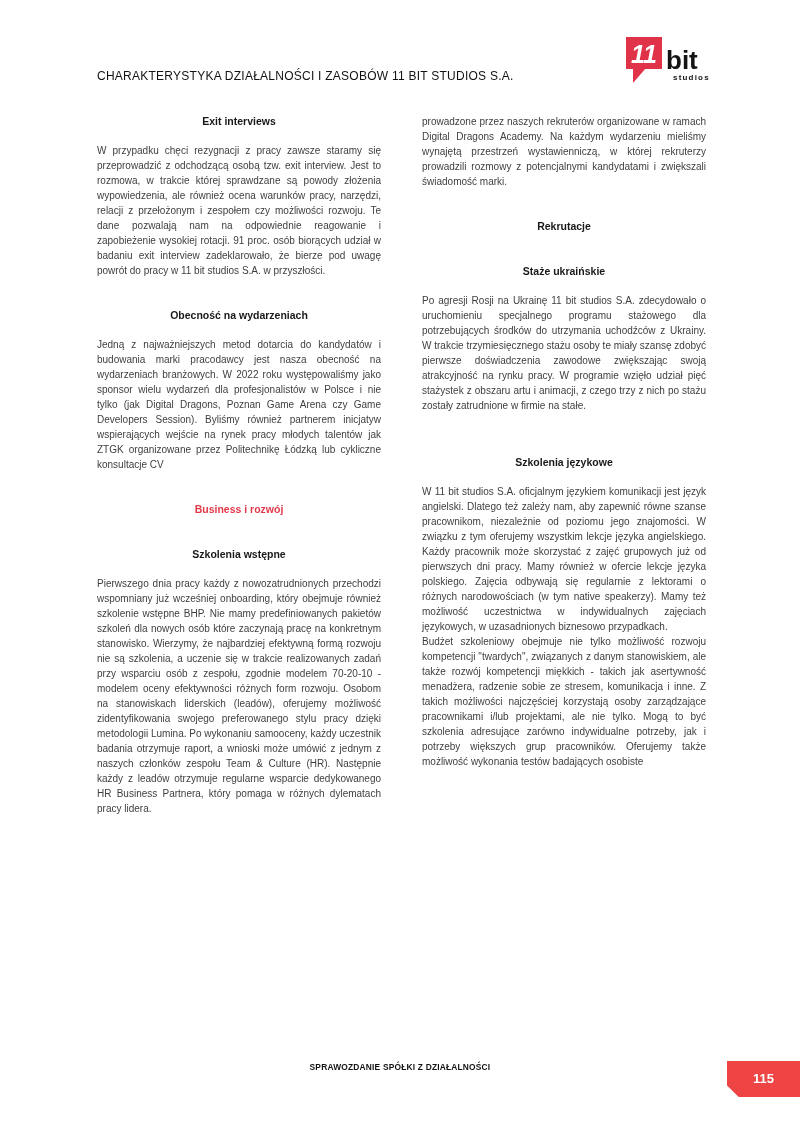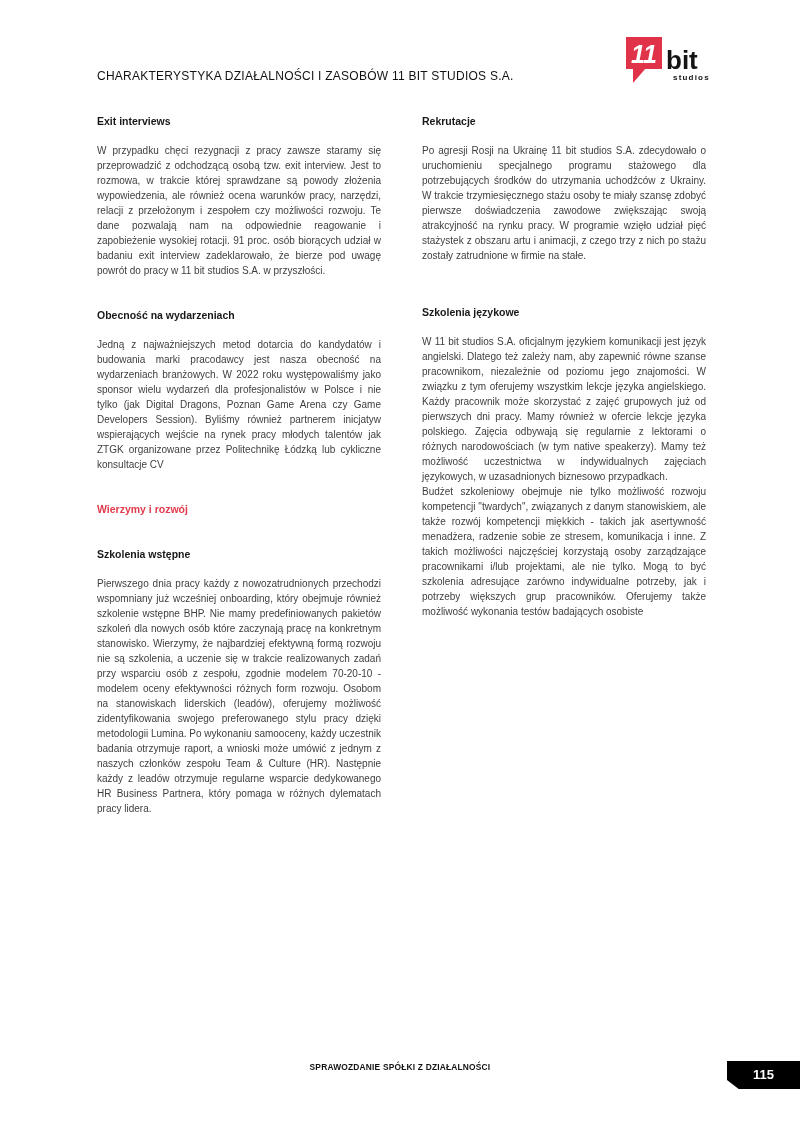--- a/index.html
+++ b/index.html
@@ -51,20 +51,21 @@
     line-height: 15px;
     color: #3e3e3e;
     text-align: justify;
   }
   .col h3 {
     margin: 30px 0 14px 0;
     font-size: 10.5px;
     line-height: 15px;
     font-weight: 700;
     color: #181818;
+    text-align: center;
   }
   .col > :first-child { margin-top: 0; }
   .h-red { color: #e23a4a !important; }
   .extra-gap { margin-top: 42px !important; }
 
   
   .footer-title {
     position: absolute;
     left: 0;
     right: 0;
@@ -74,22 +75,22 @@
     line-height: 13.5px;
     font-weight: 700;
     letter-spacing: 0.2px;
     color: #121212;
   }
   .page-badge {
     position: absolute;
     right: 0;
     top: 1061px;
     width: 73px;
-    height: 28px;
-    background: #000000;
+    height: 36px;
+    background: #ef4444;
     clip-path: polygon(0 0, 100% 0, 100% 100%, 16% 100%, 0 68%);
     color: #ffffff;
     font-size: 13px;
     font-weight: 700;
     display: flex;
     align-items: center;
     justify-content: center;
     padding-bottom: 2px;
   }
 </style>
@@ -108,27 +109,29 @@
       <text x="40" y="32" font-size="26" font-weight="bold" fill="#141414">bit</text>
       <text x="47" y="43" font-size="8" font-weight="bold" letter-spacing="1.2" fill="#141414">studios</text>
     </svg>
   </div>
 
   <section class="col col-left">
     <h3>Exit interviews</h3>
     <p>W przypadku chęci rezygnacji z pracy zawsze staramy się przeprowadzić z odchodzącą osobą tzw. exit interview. Jest to rozmowa, w trakcie której sprawdzane są powody złożenia wypowiedzenia, ale również ocena warunków pracy, narzędzi, relacji z przełożonym i zespołem czy możliwości rozwoju. Te dane pozwalają nam na odpowiednie reagowanie i zapobieżenie wysokiej rotacji. 91 proc. osób biorących udział w badaniu exit interview zadeklarowało, że bierze pod uwagę powrót do pracy w 11 bit studios S.A. w przyszłości.</p>
     <h3>Obecność na wydarzeniach</h3>
     <p>Jedną z najważniejszych metod dotarcia do kandydatów i budowania marki pracodawcy jest nasza obecność na wydarzeniach branżowych. W 2022 roku występowaliśmy jako sponsor wielu wydarzeń dla profesjonalistów w Polsce i nie tylko (jak Digital Dragons, Poznan Game Arena czy Game Developers Session). Byliśmy również partnerem inicjatyw wspierających wejście na rynek pracy młodych talentów jak ZTGK organizowane przez Politechnikę Łódzką lub cykliczne konsultacje CV</p>
-    <h3 class="h-red">Wierzymy i rozwój</h3>
+    <h3 class="h-red">Business i rozwój</h3>
     <h3>Szkolenia wstępne</h3>
     <p>Pierwszego dnia pracy każdy z nowozatrudnionych przechodzi wspomniany już wcześniej onboarding, który obejmuje również szkolenie wstępne BHP. Nie mamy predefiniowanych pakietów szkoleń dla nowych osób które zaczynają pracę na konkretnym stanowisko. Wierzymy, że najbardziej efektywną formą rozwoju nie są szkolenia, a uczenie się w trakcie realizowanych zadań przy wsparciu osób z zespołu, zgodnie modelem 70-20-10 - modelem oceny efektywności różnych form rozwoju. Osobom na stanowiskach liderskich (leadów), oferujemy możliwość zidentyfikowania swojego preferowanego stylu pracy dzięki metodologii Lumina. Po wykonaniu samooceny, każdy uczestnik badania otrzymuje raport, a wnioski może umówić z jednym z naszych członków zespołu Team &amp; Culture (HR). Następnie każdy z leadów otrzymuje regularne wsparcie dedykowanego HR Business Partnera, który pomaga w różnych dylematach pracy lidera.</p>
   </section>
 
   <section class="col col-right">
+    <p>prowadzone przez naszych rekruterów organizowane w ramach Digital Dragons Academy. Na każdym wydarzeniu mieliśmy wynajętą przestrzeń wystawienniczą, w której rekruterzy prowadzili rozmowy z potencjalnymi kandydatami i zwiększali świadomość marki.</p>
     <h3>Rekrutacje</h3>
+    <h3>Staże ukraińskie</h3>
     <p>Po agresji Rosji na Ukrainę 11 bit studios S.A. zdecydowało o uruchomieniu specjalnego programu stażowego dla potrzebujących środków do utrzymania uchodźców z Ukrainy. W trakcie trzymiesięcznego stażu osoby te miały szansę zdobyć pierwsze doświadczenia zawodowe zwiększając swoją atrakcyjność na rynku pracy. W programie wzięło udział pięć stażystek z obszaru artu i animacji, z czego trzy z nich po stażu zostały zatrudnione w firmie na stałe.</p>
     <h3 class="extra-gap">Szkolenia językowe</h3>
     <p>W 11 bit studios S.A. oficjalnym językiem komunikacji jest język angielski. Dlatego też zależy nam, aby zapewnić równe szanse pracownikom, niezależnie od poziomu jego znajomości. W związku z tym oferujemy wszystkim lekcje języka angielskiego. Każdy pracownik może skorzystać z zajęć grupowych już od pierwszych dni pracy. Mamy również w ofercie lekcje języka polskiego. Zajęcia odbywają się regularnie z lektorami o różnych narodowościach (w tym native speakerzy). Mamy też możliwość uczestnictwa w indywidualnych zajęciach językowych, w uzasadnionych biznesowo przypadkach.</p>
     <p>Budżet szkoleniowy obejmuje nie tylko możliwość rozwoju kompetencji "twardych", związanych z danym stanowiskiem, ale także rozwój kompetencji miękkich - takich jak asertywność menadżera, radzenie sobie ze stresem, komunikacja i inne. Z takich możliwości najczęściej korzystają osoby zarządzające pracownikami i/lub projektami, ale nie tylko. Mogą to być szkolenia adresujące zarówno indywidualne potrzeby, jak i potrzeby większych grup pracowników. Oferujemy także możliwość wykonania testów badających osobiste</p>
   </section>
 
   <div class="footer-title">
     <div>SPRAWOZDANIE SPÓŁKI Z DZIAŁALNOŚCI</div>
   </div>
 

